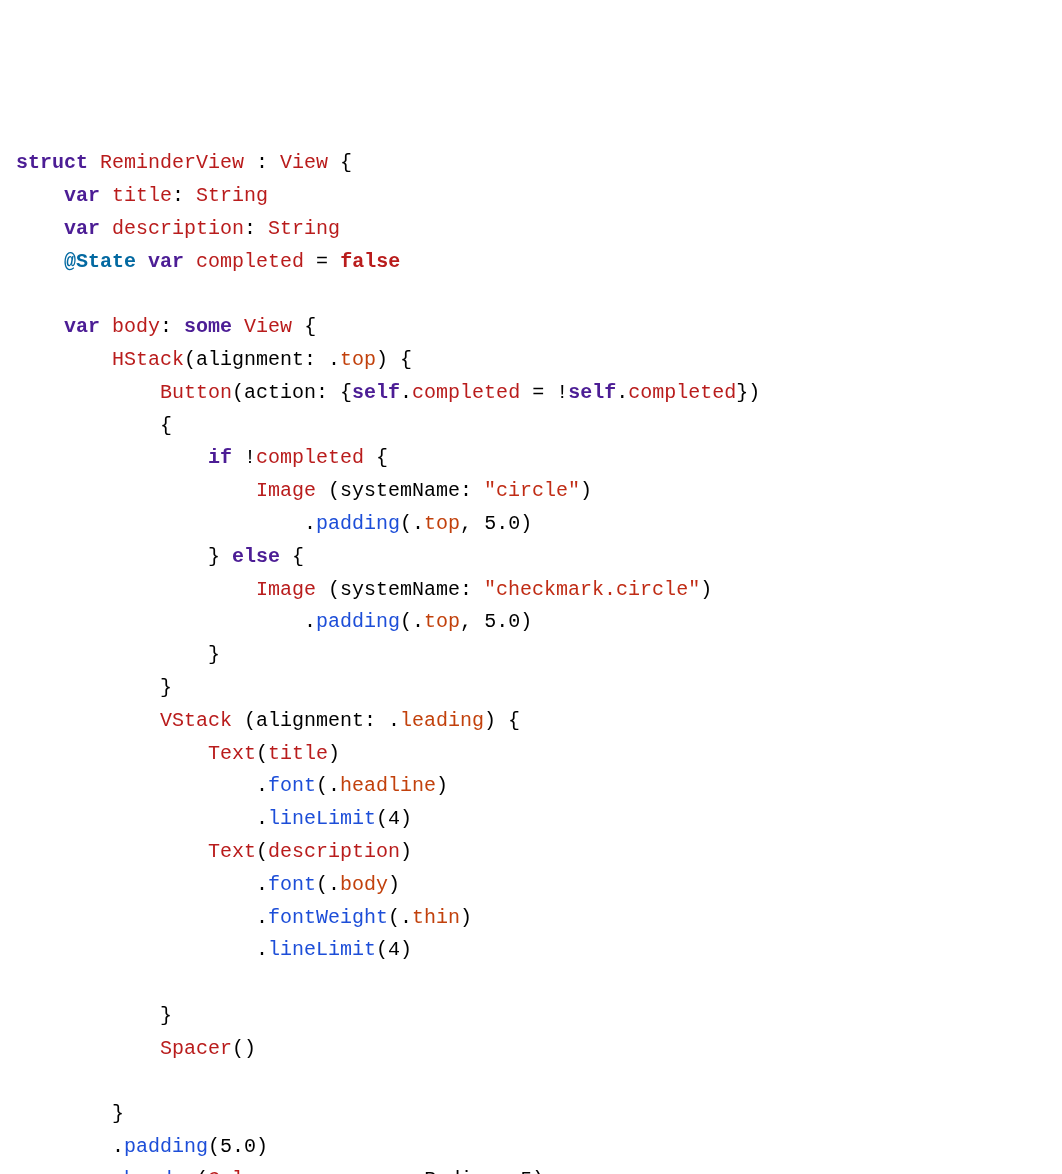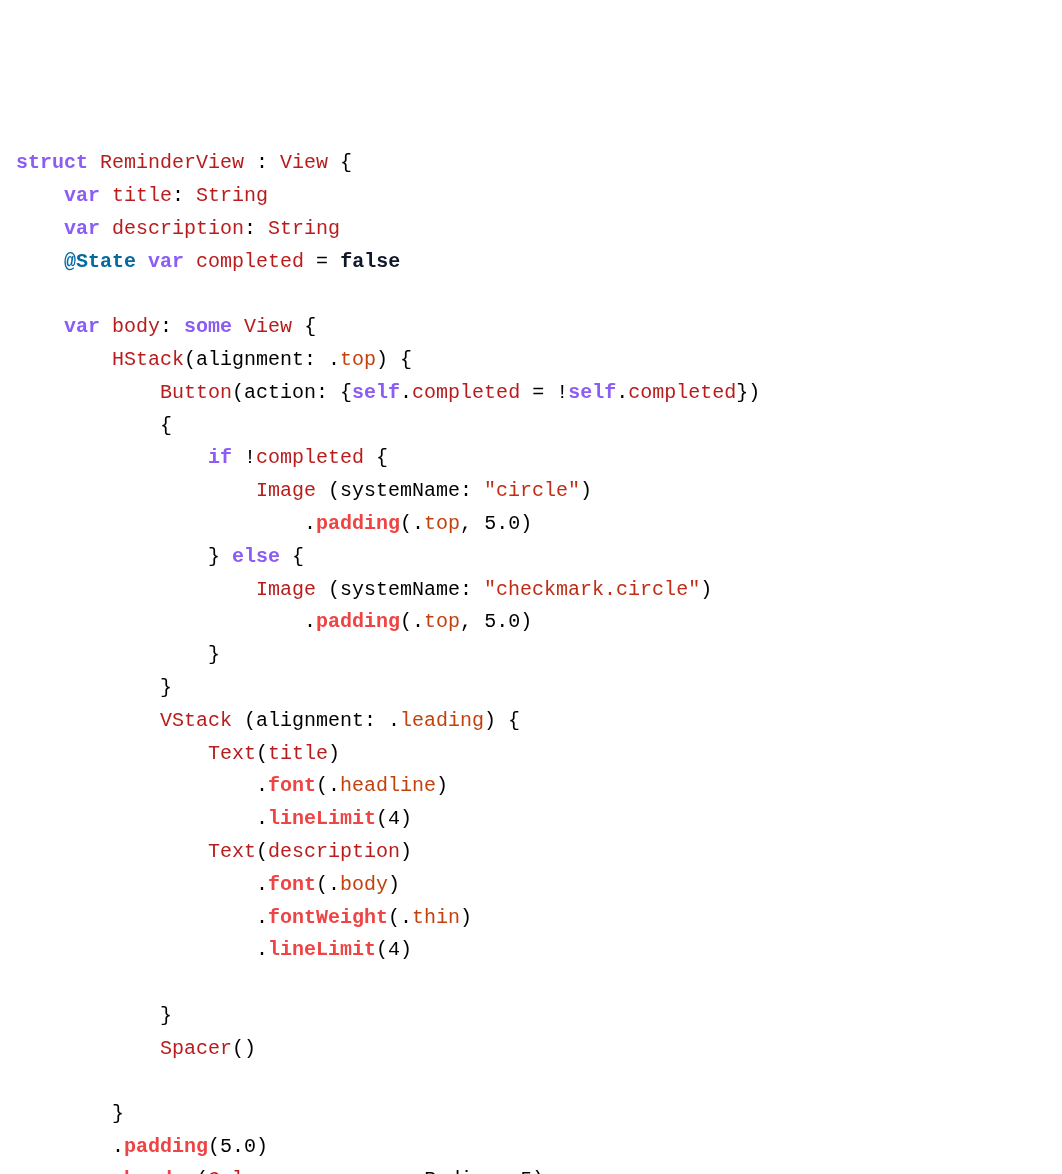--- a/index.html
+++ b/index.html
@@ -7,30 +7,30 @@
       margin: 0;
       padding: 16px;
       background: #ffffff;
       font-family: "SF Mono", "Monaco", "Menlo", "Consolas", "Courier New", monospace;
       font-size: 20px;
       line-height: 1.64;
       color: #000000;
       white-space: pre;
       letter-spacing: 0px;
     }
-    .kw { color: #8b5cf6; font-weight: 600; }
+    .kw { color: #4c1d95; font-weight: 600; }
     .type { color: #b91c1c; }
     .prop { color: #b91c1c; }
     .attr { color: #0369a1; font-weight: 600; }
     .str { color: #c02c15; }
     .num { color: #000000; }
-    .func { color: #ef4444; font-weight: bold; }
+    .func { color: #1d4ed8; }
     .enumcase { color: #c2410c; }
     .plain { color: #000000; }
-    .boolkw { color: #0f172a; font-weight: 600; }
+    .boolkw { color: #b91c1c; font-weight: 600; }
   </style>
 </head>
 <body>
 
 
 
 <div id="code-root"><div><span class="kw">struct</span><span class="plain"> </span><span class="type">ReminderView</span><span class="plain"> : </span><span class="type">View</span><span class="plain"> {</span></div><div><span class="plain">    </span><span class="kw">var</span><span class="plain"> </span><span class="prop">title</span><span class="plain">: </span><span class="type">String</span></div><div><span class="plain">    </span><span class="kw">var</span><span class="plain"> </span><span class="prop">description</span><span class="plain">: </span><span class="type">String</span></div><div><span class="plain">    </span><span class="attr">@State</span><span class="plain"> </span><span class="kw">var</span><span class="plain"> </span><span class="prop">completed</span><span class="plain"> = </span><span class="boolkw">false</span></div><div>&nbsp;</div><div><span class="plain">    </span><span class="kw">var</span><span class="plain"> </span><span class="prop">body</span><span class="plain">: </span><span class="kw">some</span><span class="plain"> </span><span class="type">View</span><span class="plain"> {</span></div><div><span class="plain">        </span><span class="type">HStack</span><span class="plain">(alignment: .</span><span class="enumcase">top</span><span class="plain">) {</span></div><div><span class="plain">            </span><span class="type">Button</span><span class="plain">(action: {</span><span class="kw">self</span><span class="plain">.</span><span class="prop">completed</span><span class="plain"> = !</span><span class="kw">self</span><span class="plain">.</span><span class="prop">completed</span><span class="plain">})</span></div><div><span class="plain">            {</span></div><div><span class="plain">                </span><span class="kw">if</span><span class="plain"> !</span><span class="prop">completed</span><span class="plain"> {</span></div><div><span class="plain">                    </span><span class="type">Image</span><span class="plain"> (systemName: </span><span class="str">"circle"</span><span class="plain">)</span></div><div><span class="plain">                        .</span><span class="func">padding</span><span class="plain">(.</span><span class="enumcase">top</span><span class="plain">, </span><span class="num">5.0</span><span class="plain">)</span></div><div><span class="plain">                } </span><span class="kw">else</span><span class="plain"> {</span></div><div><span class="plain">                    </span><span class="type">Image</span><span class="plain"> (systemName: </span><span class="str">"checkmark.circle"</span><span class="plain">)</span></div><div><span class="plain">                        .</span><span class="func">padding</span><span class="plain">(.</span><span class="enumcase">top</span><span class="plain">, </span><span class="num">5.0</span><span class="plain">)</span></div><div><span class="plain">                }</span></div><div><span class="plain">            }</span></div><div><span class="plain">            </span><span class="type">VStack</span><span class="plain"> (alignment: .</span><span class="enumcase">leading</span><span class="plain">) {</span></div><div><span class="plain">                </span><span class="type">Text</span><span class="plain">(</span><span class="prop">title</span><span class="plain">)</span></div><div><span class="plain">                    .</span><span class="func">font</span><span class="plain">(.</span><span class="enumcase">headline</span><span class="plain">)</span></div><div><span class="plain">                    .</span><span class="func">lineLimit</span><span class="plain">(</span><span class="num">4</span><span class="plain">)</span></div><div><span class="plain">                </span><span class="type">Text</span><span class="plain">(</span><span class="prop">description</span><span class="plain">)</span></div><div><span class="plain">                    .</span><span class="func">font</span><span class="plain">(.</span><span class="enumcase">body</span><span class="plain">)</span></div><div><span class="plain">                    .</span><span class="func">fontWeight</span><span class="plain">(.</span><span class="enumcase">thin</span><span class="plain">)</span></div><div><span class="plain">                    .</span><span class="func">lineLimit</span><span class="plain">(</span><span class="num">4</span><span class="plain">)</span></div><div>&nbsp;</div><div><span class="plain">            }</span></div><div><span class="plain">            </span><span class="type">Spacer</span><span class="plain">()</span></div><div>&nbsp;</div><div><span class="plain">        }</span></div><div><span class="plain">        .</span><span class="func">padding</span><span class="plain">(</span><span class="num">5.0</span><span class="plain">)</span></div><div><span class="plain">        .</span><span class="func">border</span><span class="plain">(</span><span class="type">Color</span><span class="plain">.</span><span class="enumcase">gray</span><span class="plain">, cornerRadius: </span><span class="num">5</span><span class="plain">)</span></div></div>
 
 
 

